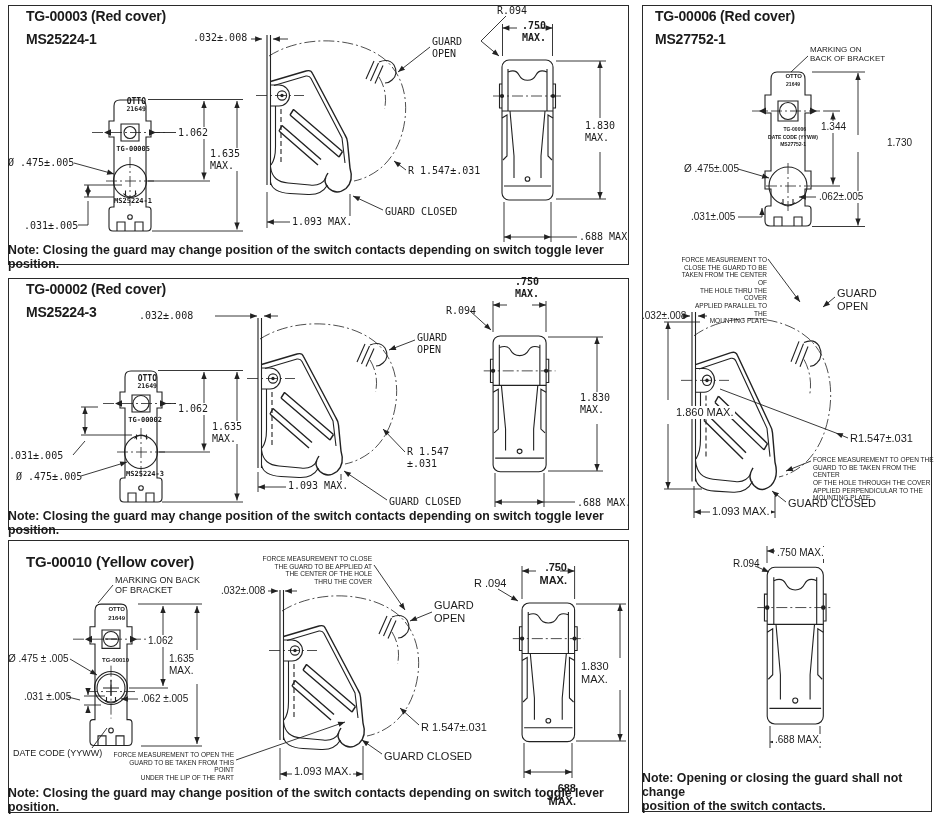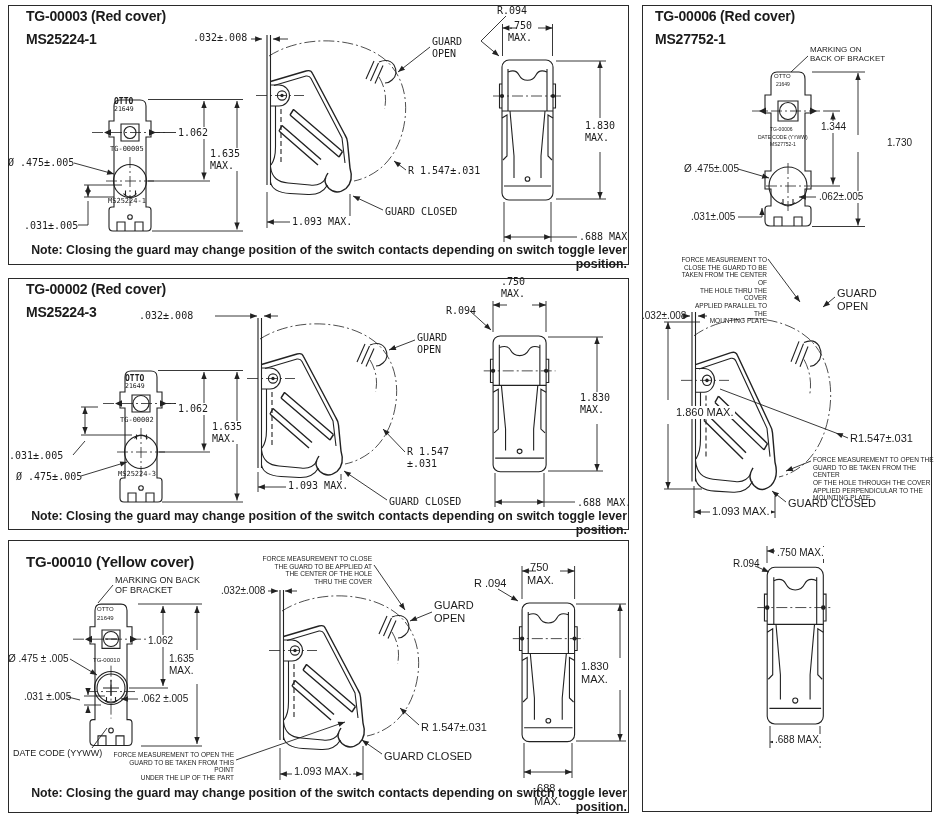--- a/index.html
+++ b/index.html
@@ -19,24 +19,24 @@
   .mono8{font-family:"DejaVu Sans Mono",monospace;font-size:8px;font-weight:bold;}
   .mono7{font-family:"DejaVu Sans Mono",monospace;font-size:7px;}
   .mono6{font-family:"DejaVu Sans Mono",monospace;font-size:6.5px;}
   .s11{font-size:11px;}
   .s10{font-size:10px;}
   .s9{font-size:9px;}
   .s8{font-size:8px;}
   .s65{font-size:6.5px;line-height:1.18;}
   .s6{font-size:6px;}
   .s5{font-size:5px;}
-  .ctr{text-align:left;}
+  .ctr{text-align:right;font-weight:bold;}
   .rt{text-align:right;}
   .bg{background:#fff;padding:0 2px;}
-  .note{font-size:12.3px;font-weight:bold;text-align:right;}
+  .note{font-size:12.3px;font-weight:bold;text-align:left;}
 </style>
 </head>
 <body>
 
 <div id="stage">
 
   <div class="panel" style="left:8px;top:5px;width:619px;height:258px;"></div>
   <div class="panel" style="left:8px;top:278px;width:619px;height:250px;"></div>
   <div class="panel" style="left:8px;top:540px;width:619px;height:271px;"></div>
   <div class="panel" style="left:642px;top:5px;width:288px;height:805px;"></div>
@@ -383,14 +383,16 @@
   <div class="lbl s65" style="left:813px;top:456px;width:130px;">FORCE MEASUREMENT TO OPEN THE
 GUARD TO BE TAKEN FROM THE CENTER
 OF THE HOLE THROUGH THE COVER
 APPLIED PERPENDICULAR TO THE
 MOUNTING PLATE</div>
   <div class="lbl s11" style="left:788px;top:497px;">GUARD CLOSED</div>
   <div class="lbl s11 bg" style="left:710px;top:505px;">1.093 MAX.</div>
   <div class="lbl s10 bg" style="left:775px;top:547px;">.750 MAX.</div>
   <div class="lbl s10" style="left:733px;top:558px;">R.094</div>
   <div class="lbl s10 bg" style="left:773px;top:734px;">.688 MAX.</div>
+  <div class="lbl note" style="left:642px;top:771px;width:288px;">Note: Opening or closing the guard shall not change
+position of the switch contacts.</div>
 
 </div>
 
 </body></html>

